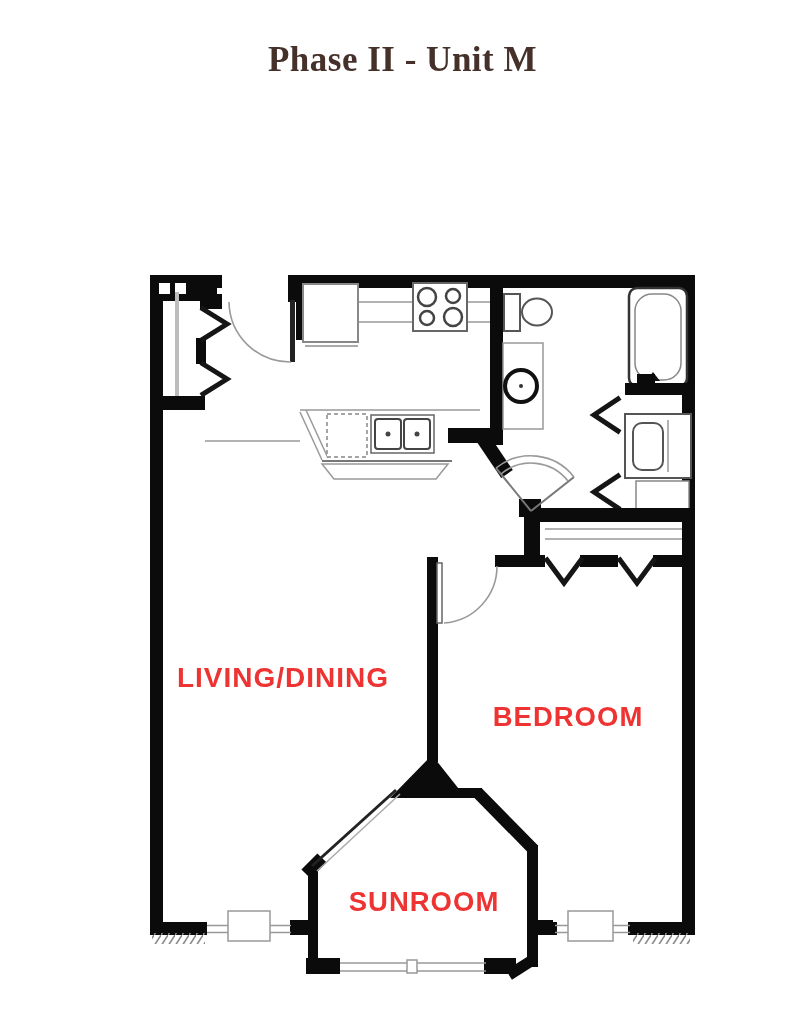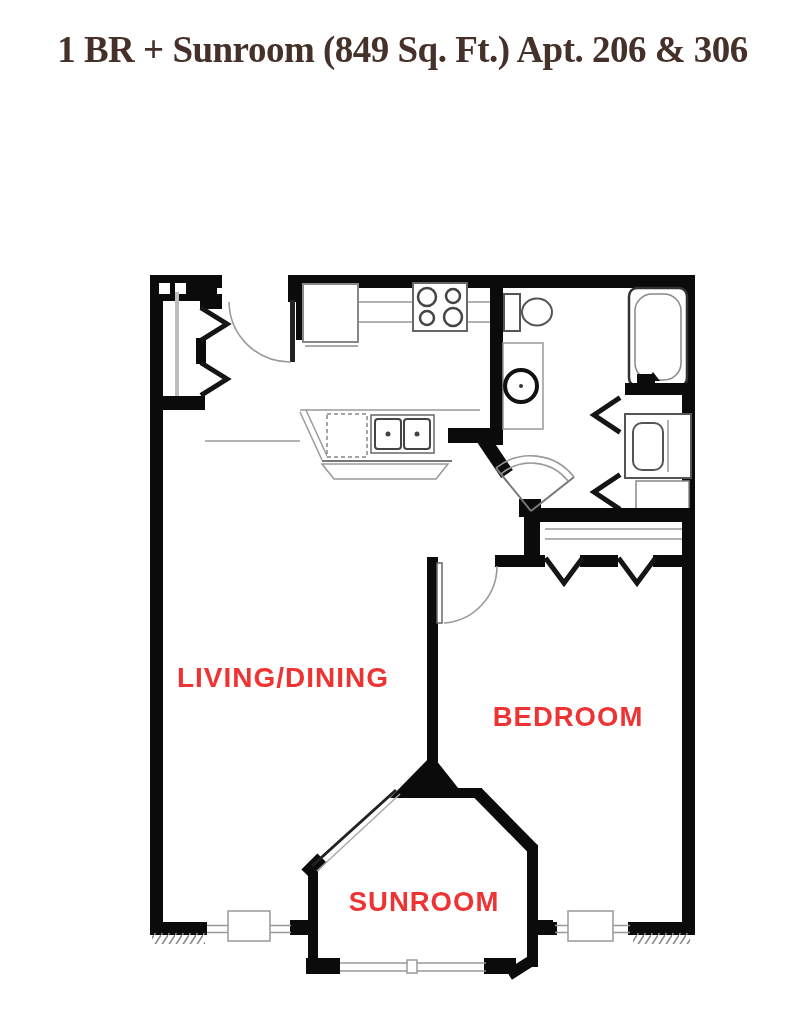--- a/index.html
+++ b/index.html
@@ -16,21 +16,21 @@
   .fix{fill:#ffffff;}
   .chev{fill:none;stroke:#151515;stroke-width:5;stroke-linecap:square;}
   .arc{fill:none;stroke:#9a9a9a;stroke-width:1.6;}
   .thin{stroke:#999;fill:none;stroke-width:1.5;}
   .roomlabel{font-family:"Liberation Sans",sans-serif;font-weight:bold;letter-spacing:1px;}
 </style>
 </head>
 <body>
 
 <div class="titles">
-  <div class="title2">1 BR + Sunroom (849 Sq. Ft.) Apt. 206 &amp; 306</div>
+  <div class="title1">Phase II - Unit M</div>
 </div>
 
 <svg width="805" height="1024" viewBox="0 0 805 1024">
   <defs>
     <pattern id="hatch" width="7" height="11" patternUnits="userSpaceOnUse">
       <path d="M0,11 L7,0" stroke="#8a8a8a" stroke-width="1.6"></path>
     </pattern>
   </defs>
 
   <g>

